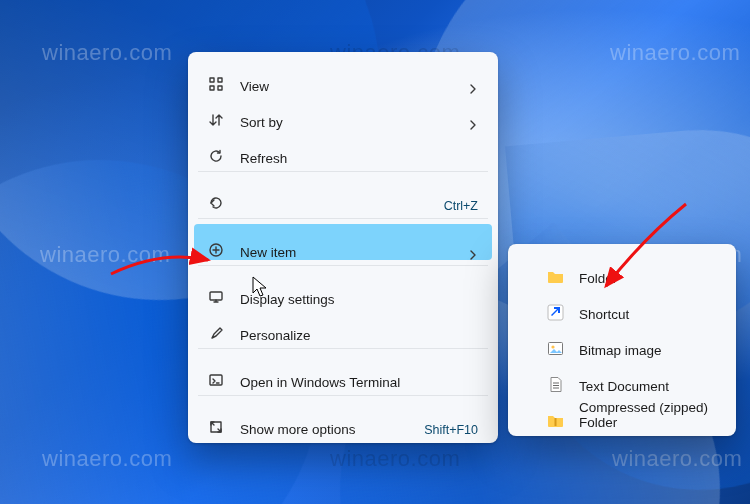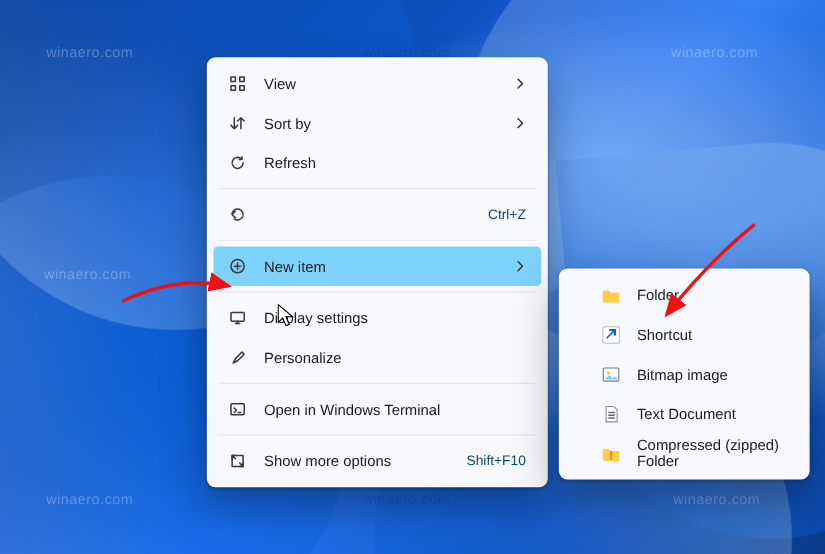--- a/index.html
+++ b/index.html
@@ -14,36 +14,36 @@
       linear-gradient(135deg, #0a3a87 0%, #0e52c2 35%, #2b7bff 55%, #0a3a87 100%);
   }
   
   .petal {
     position: absolute; border-radius: 50% 50% 50% 0;
     background: linear-gradient(120deg, rgba(255,255,255,.25), rgba(11,94,215,.4) 60%);
     filter: blur(0.3px);
   }
   .watermark {
     position: absolute; color: rgba(255,255,255,.28);
-    font-size: 13px; letter-spacing: .5px; user-select: none;
+    font-size: 22px; letter-spacing: .5px; user-select: none;
     pointer-events: none;
   }
   .wm-dark { color: rgba(0,0,0,.12); }
 
   .menu {
     position: absolute; background: #f6f8fb;
     border-radius: 8px; padding: 6px 0;
     box-shadow: 0 18px 40px rgba(0,0,0,.35), 0 1px 3px rgba(0,0,0,.2);
     font-size: 13.5px; color: #1b1b1b;
   }
   .main-menu { left: 188px; top: 52px; width: 310px; }
   .sub-menu  { left: 508px; top: 244px; width: 228px; padding-left: 19px; }
 
   .item {
-    display: flex; align-items: center;
+    display: flex; align-items: flex-end;
     height: 36px; padding: 0 14px 0 12px;
     margin: 0 6px; border-radius: 4px;
     cursor: default;
   }
   .item.hover { background: #7dd3fc; }
   .item .ico { width: 20px; height: 20px; margin-right: 14px;
                display:flex; align-items:center; justify-content:center; flex:0 0 20px;}
   .item .lbl { flex: 1 1 auto; }
   .item .rhs { color:#0c4a6e; font-size:12.5px; margin-left:auto; }
   .item .chev { margin-left:auto; flex:0 0 auto; }

